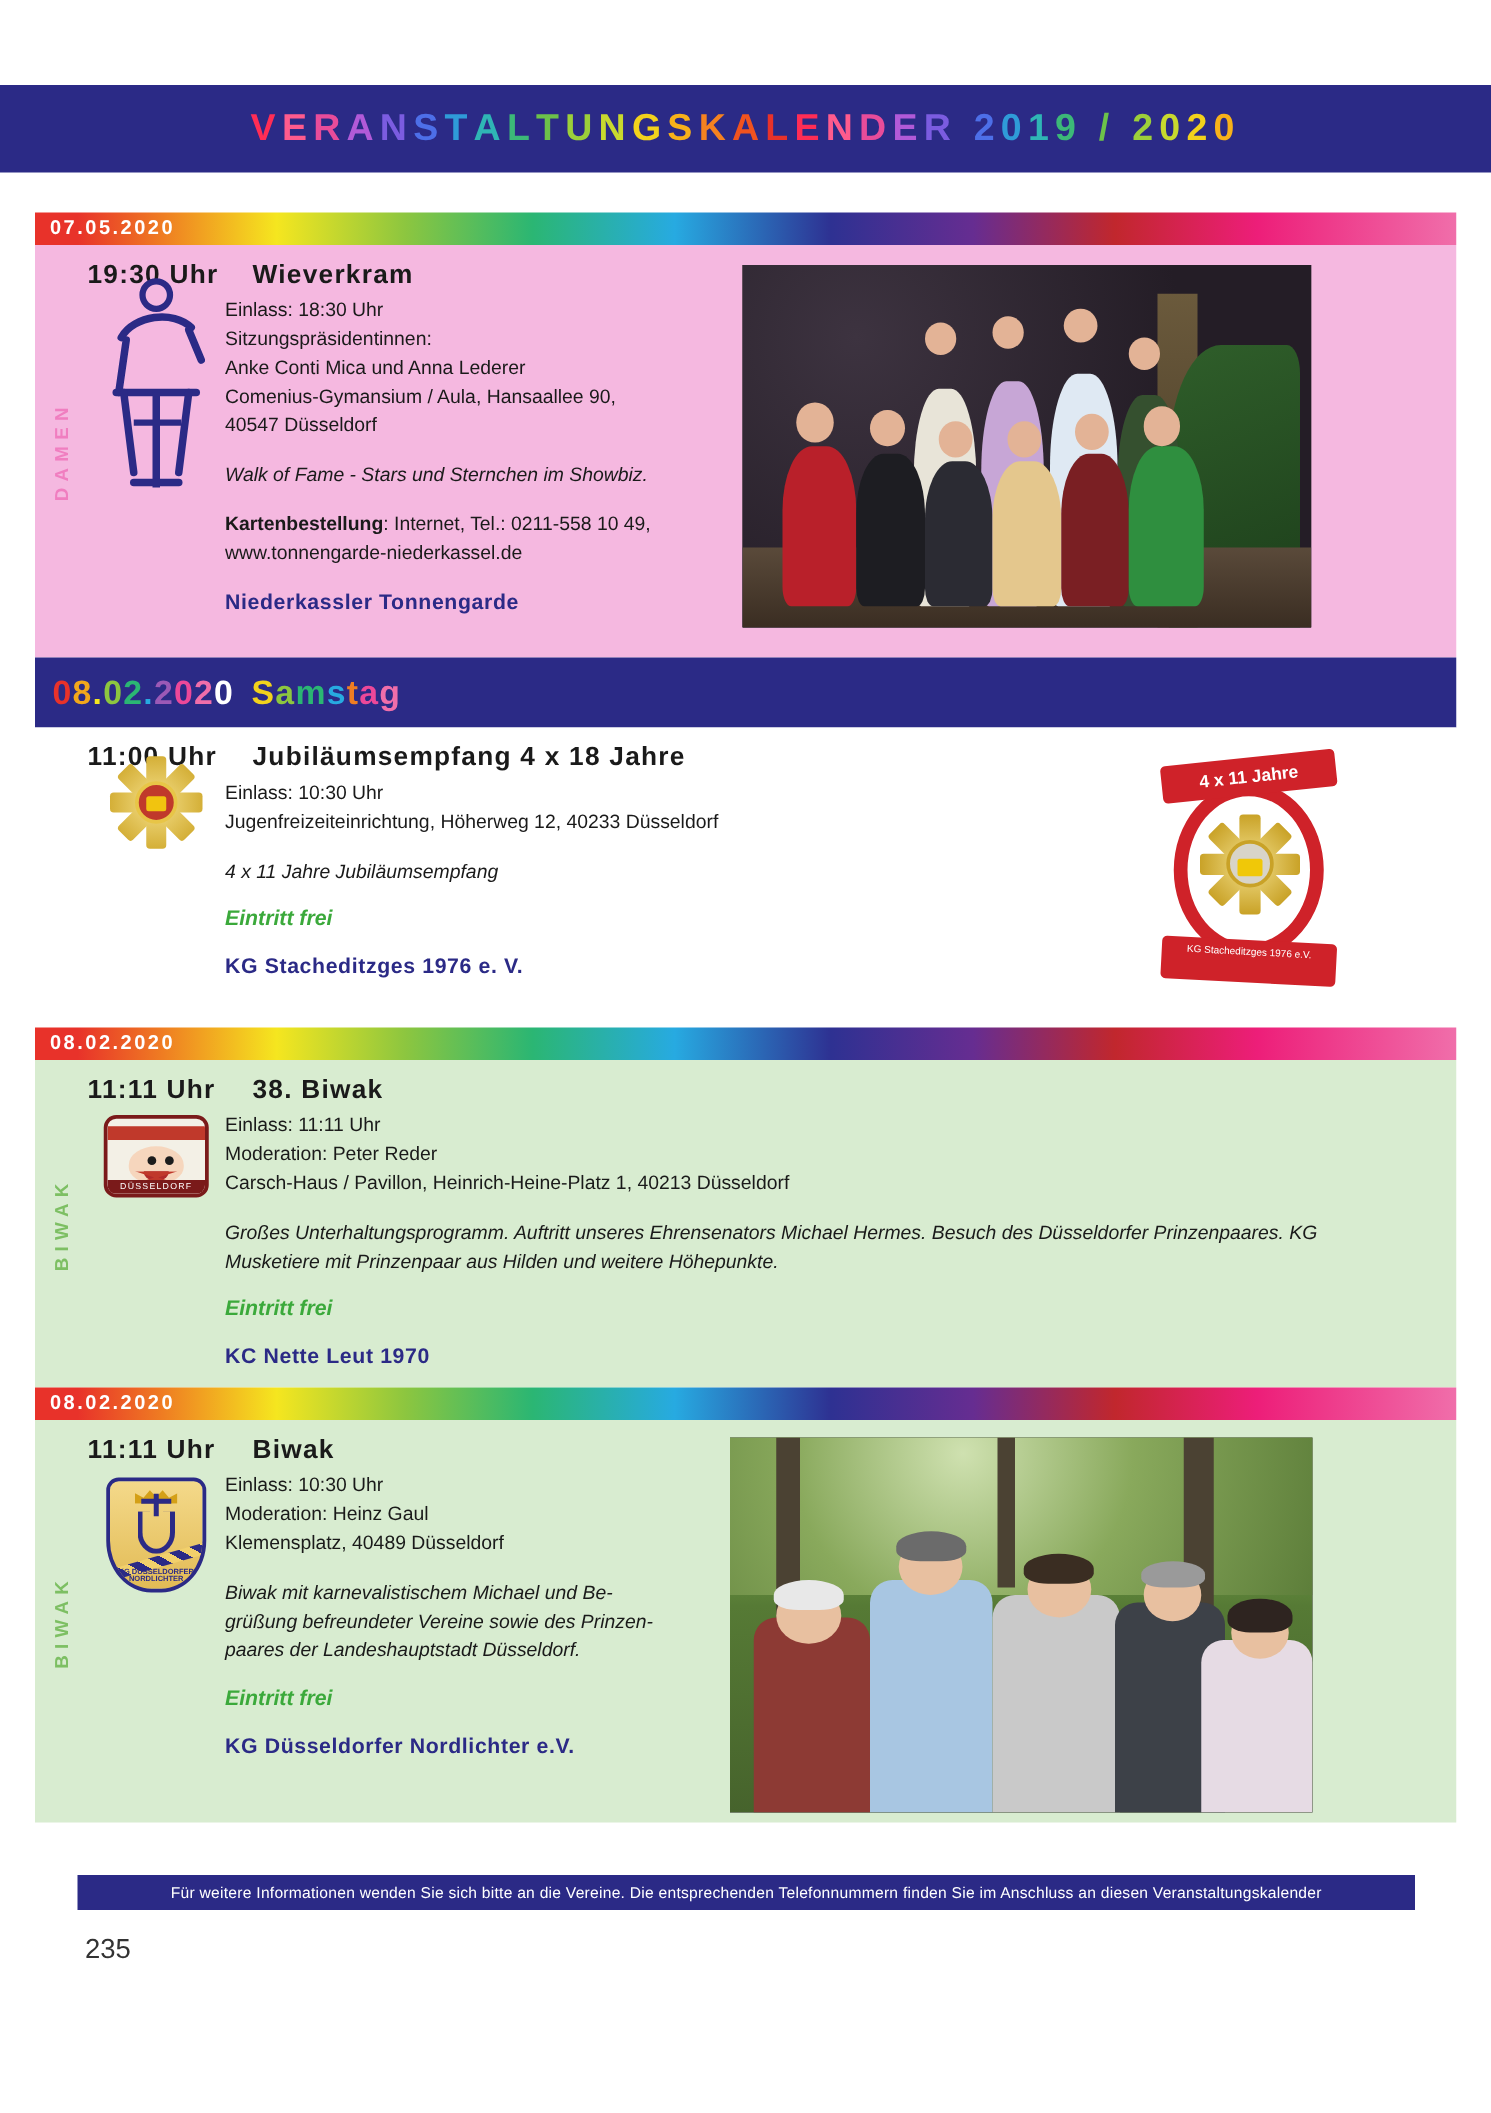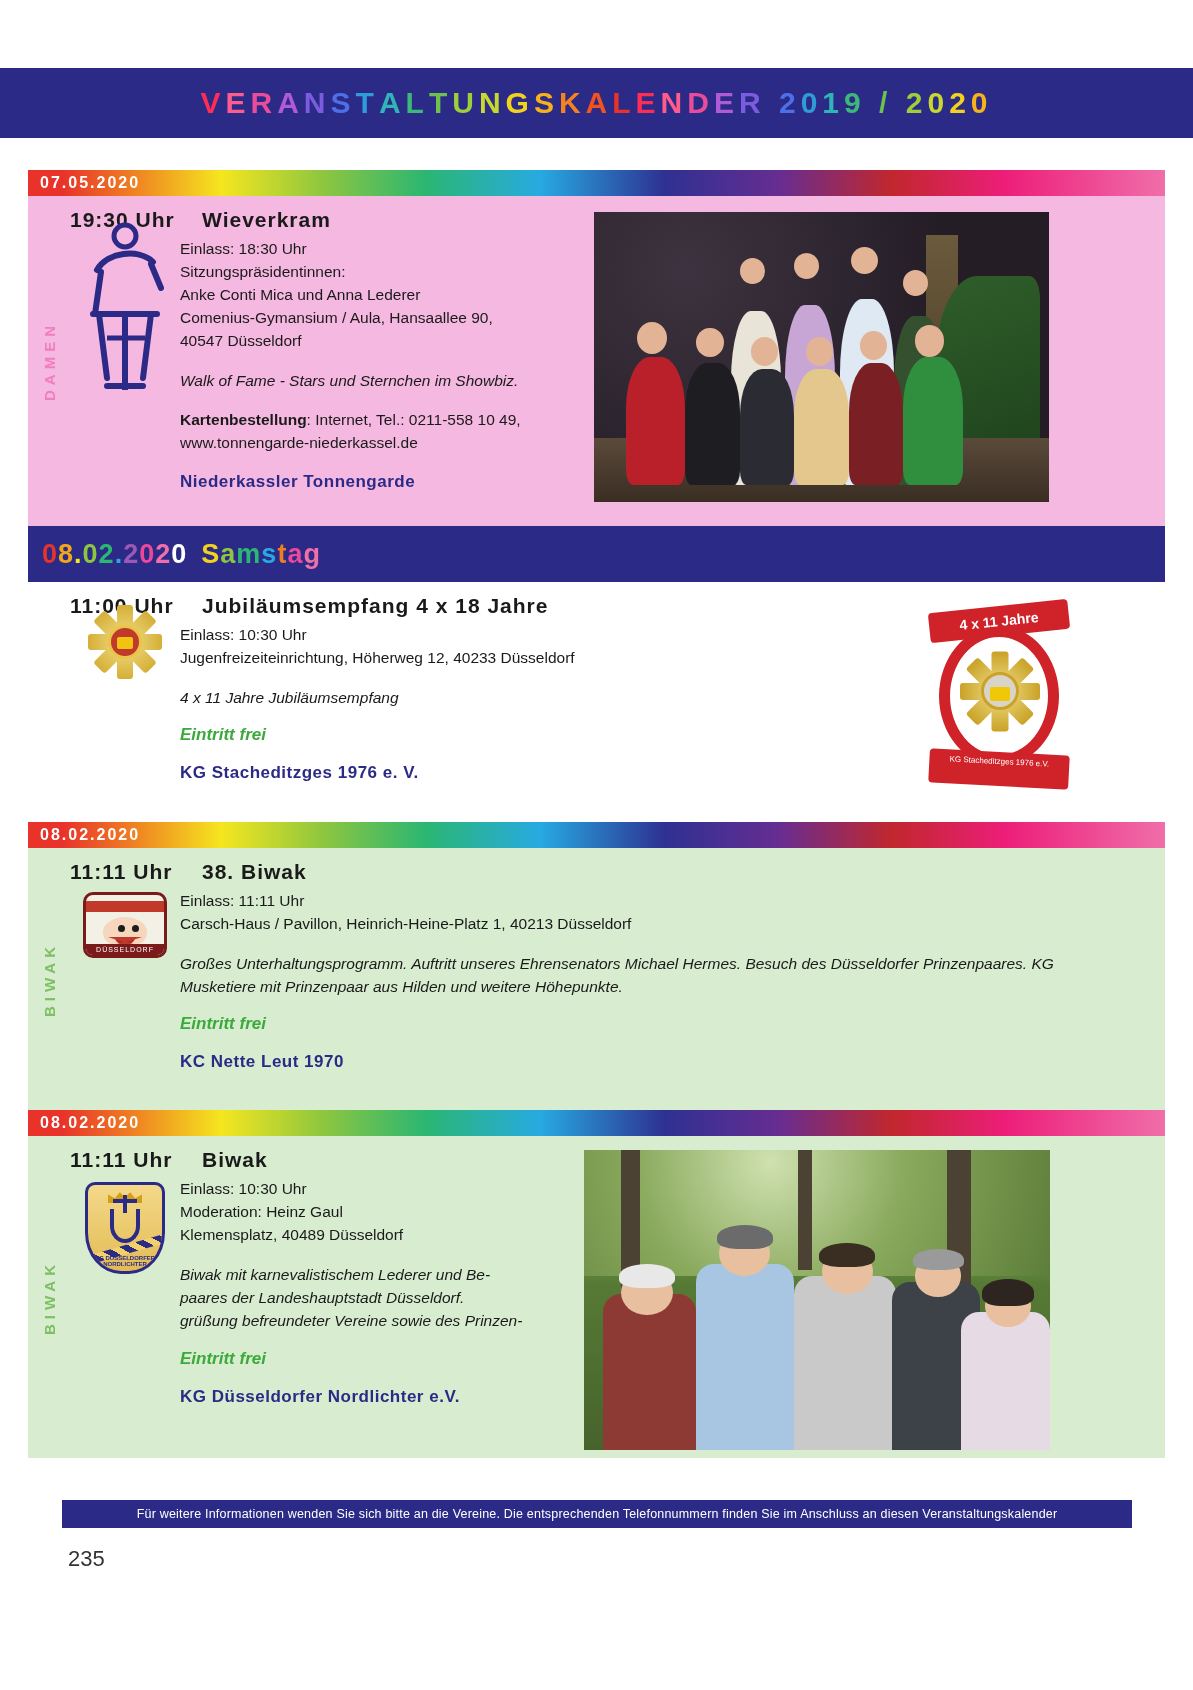--- a/index.html
+++ b/index.html
@@ -526,20 +526,21 @@
           <div class="caption">DÜSSELDORF</div>
         </div>
       </div>
       <div class="body-col">
         <div class="row-title">
           <div class="time">11:11 Uhr</div>
           <div class="ev-title">38. Biwak</div>
         </div>
         <div class="details">
           <div>Einlass: 11:11 Uhr</div>
+          <div>Moderation: Peter Reder</div>
           <div>Carsch-Haus / Pavillon, Heinrich-Heine-Platz 1, 40213 Düsseldorf</div>
         </div>
         <div class="desc" style="max-width:925px;">Großes Unterhaltungsprogramm. Auftritt unseres Ehrensenators Michael Hermes. Besuch des Düsseldorfer Prinzenpaares. KG Musketiere mit Prinzenpaar aus Hilden und weitere Höhepunkte.</div>
         <div class="free">Eintritt frei</div>
         <div class="club">KC Nette Leut 1970</div>
       </div>
     </div>
 
     <div class="date-strip">
       <div class="date-text">08.02.2020</div>
@@ -561,23 +562,23 @@
         <div class="row-title">
           <div class="time">11:11 Uhr</div>
           <div class="ev-title">Biwak</div>
         </div>
         <div class="details">
           <div>Einlass: 10:30 Uhr</div>
           <div>Moderation: Heinz Gaul</div>
           <div>Klemensplatz, 40489 Düsseldorf</div>
         </div>
         <div class="desc" style="max-width:390px;">
-          <div>Biwak mit karnevalistischem Lederer und Be-</div>
+          <div>Biwak mit karnevalistischem Michael und Be-</div>
+          <div>grüßung befreundeter Vereine sowie des Prinzen-</div>
           <div>paares der Landeshauptstadt Düsseldorf.</div>
-          <div>grüßung befreundeter Vereine sowie des Prinzen-</div>
         </div>
         <div class="free">Eintritt frei</div>
         <div class="club">KG Düsseldorfer Nordlichter e.V.</div>
 
         <div class="photo photo-3">
           <div class="ph3">
             <div class="sky"></div>
             <div class="trunk" style="left:8%;top:0;width:4%;height:58%;"></div>
             <div class="trunk" style="left:46%;top:0;width:3%;height:40%;"></div>
             <div class="trunk" style="left:78%;top:0;width:5%;height:50%;"></div>

